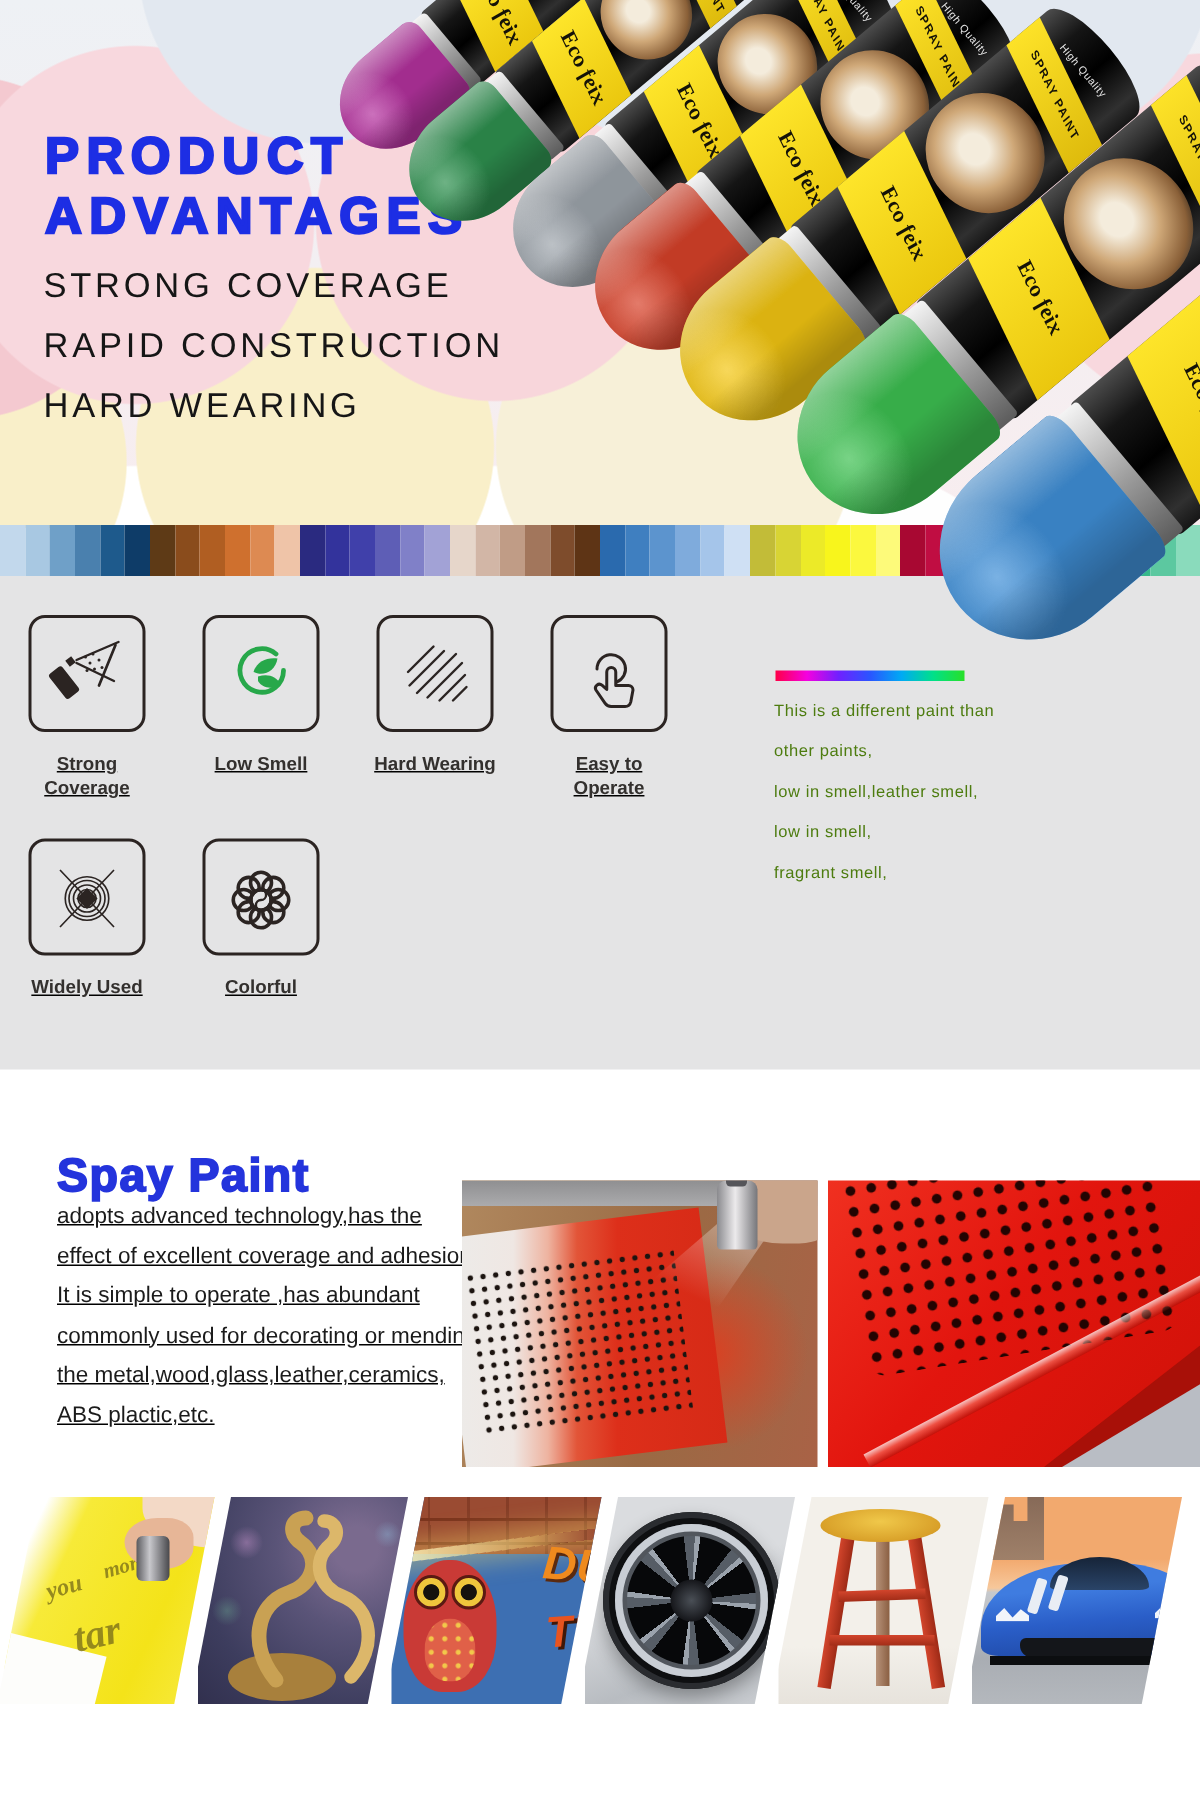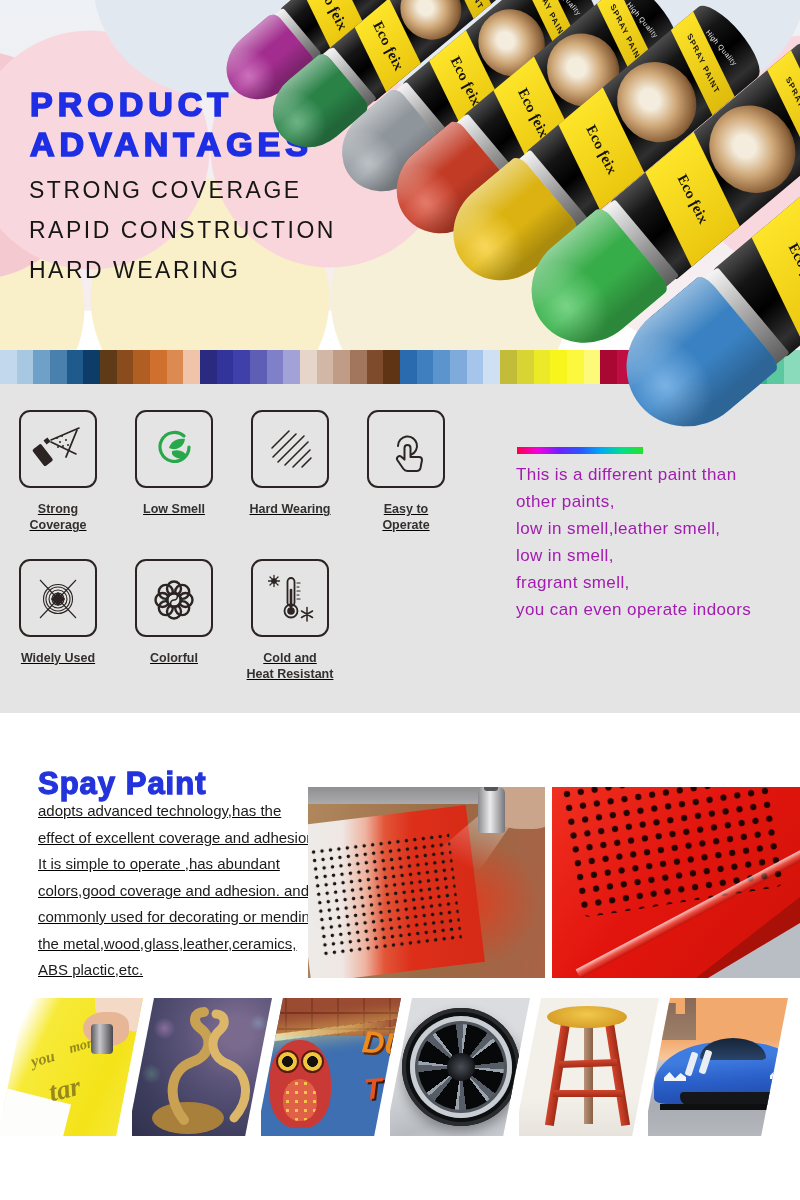--- a/index.html
+++ b/index.html
@@ -73,21 +73,21 @@
   .gray{position:absolute;left:0;top:384px;width:800px;height:329px;background:#e4e4e5;z-index:1;}
   .adv-grid{position:absolute;left:0;top:26px;display:grid;grid-template-columns:repeat(4,116px);
     grid-row-gap:26px;justify-items:center;text-decoration:underline;}
   .cell{display:flex;flex-direction:column;align-items:center;}
   .icon-box{width:74px;height:74px;border:2.5px solid #2b2422;border-radius:11px;
     display:flex;align-items:center;justify-content:center;background:rgba(255,255,255,0);}
   .cell-label{margin-top:13px;width:104px;text-align:center;font-size:12.5px;font-weight:bold;
     color:#33302e;line-height:16px;white-space:pre-line;}
   .rainbow{position:absolute;left:517px;top:63px;width:126px;height:7px;}
   .desc{position:absolute;left:516px;top:77px;}
-  .desc-line{font-size:17px;color:#a21caf;line-height:27px;letter-spacing:.4px;white-space:nowrap;}
+  .desc-line{font-size:11px;color:#4d7c0f;line-height:27px;letter-spacing:.4px;white-space:nowrap;}
 
   
   .spray-sec{position:absolute;left:0;top:714px;width:800px;height:284px;background:#fff;}
   .sp-heading{position:absolute;left:38px;top:52px;font-size:31px;font-weight:bold;color:#2434dc;
      -webkit-text-stroke:1.3px #2434dc;letter-spacing:1px;}
   .sp-par{position:absolute;left:38px;top:84px;text-decoration:underline;}
   .sp-line{font-size:15px;color:#1b1b1b;line-height:26.5px;white-space:nowrap;}
 
   .photo{position:absolute;top:73px;height:191px;overflow:hidden;}
   .photo-left{left:308px;width:237px;background:linear-gradient(100deg,#b0885e 0%,#9a6a44 55%,#a96246 100%);}
@@ -448,56 +448,38 @@
                 <circle cx="19.8" cy="21.9" r="7"></circle>
             </g>
             <circle cx="28" cy="30" r="6.8" fill="#e4e4e5"></circle>
             <path d="M28 23.2 a3.4 3.4 0 0 1 0 6.8 a3.4 3.4 0 0 0 0 6.8" stroke-width="1.6"></path>
             <circle cx="28" cy="30" r="6.8"></circle>
           </svg>
         </div>
         <div class="cell-label">Colorful</div>
       </div>
 
-      <div class="cell">
-        <div class="icon-box">
-          <svg class="icon-svg" width="56" height="56" viewBox="0 0 56 56" fill="none" stroke="#2b2422" stroke-width="1.8" stroke-linecap="round">
-            <circle cx="12" cy="11" r="3" fill="#2b2422" stroke="none"></circle>
-            <path d="M12 5.5 V7.5 M12 14.5 V16.5 M6.5 11 H8.5 M15.5 11 H17.5 M8 7 L9.4 8.4 M14.6 13.6 L16 15 M16 7 L14.6 8.4 M9.4 13.6 L8 15" stroke-width="1.3"></path>
-            <rect x="25.5" y="8" width="7" height="28" rx="3.5"></rect>
-            <circle cx="29" cy="41" r="6.5"></circle>
-            <circle cx="29" cy="41" r="3.8" fill="#2b2422" stroke="none"></circle>
-            <path d="M29 20 V37" stroke-width="2.6"></path>
-            <path d="M35 13 h3 M35 17 h2 M35 21 h3 M35 25 h2 M35 29 h3" stroke-width="1.2"></path>
-            <path d="M45 37.5 V51 M39.5 41 L50.5 47.5 M50.5 41 L39.5 47.5" stroke-width="1.5"></path>
-          </svg>
-        </div>
-        <div class="cell-label">Cold and
-Heat Resistant</div>
-      </div>
     </div>
 
     <div class="rainbow" style="background: linear-gradient(90deg, rgb(255, 0, 72), rgb(244, 0, 224), rgb(112, 32, 255), rgb(42, 85, 255), rgb(0, 170, 244), rgb(0, 224, 138), rgb(40, 224, 40));"></div>
     <div class="desc">
       <div class="desc-line">This is a different paint than</div>
       <div class="desc-line">other paints,</div>
       <div class="desc-line">low in smell,leather smell,</div>
       <div class="desc-line">low in smell,</div>
       <div class="desc-line">fragrant smell,</div>
-      <div class="desc-line">you can even operate indoors</div>
     </div>
   </section>
 
   <section class="spray-sec">
     <div class="sp-heading">Spay Paint</div>
     <div class="sp-par">
       <div class="sp-line">adopts advanced technology,has the</div>
       <div class="sp-line">effect of excellent coverage and adhesion.</div>
       <div class="sp-line">It is simple to operate ,has abundant</div>
-      <div class="sp-line">colors,good coverage and adhesion. and</div>
       <div class="sp-line">commonly used for decorating or mending</div>
       <div class="sp-line">the metal,wood,glass,leather,ceramics,</div>
       <div class="sp-line">ABS plactic,etc.</div>
     </div>
 
     <div class="photo photo-left">
       <div class="pl-wall"></div>
       <div class="pl-glow"></div>
       <div class="pl-panel">
         <div class="pl-dots"></div>

